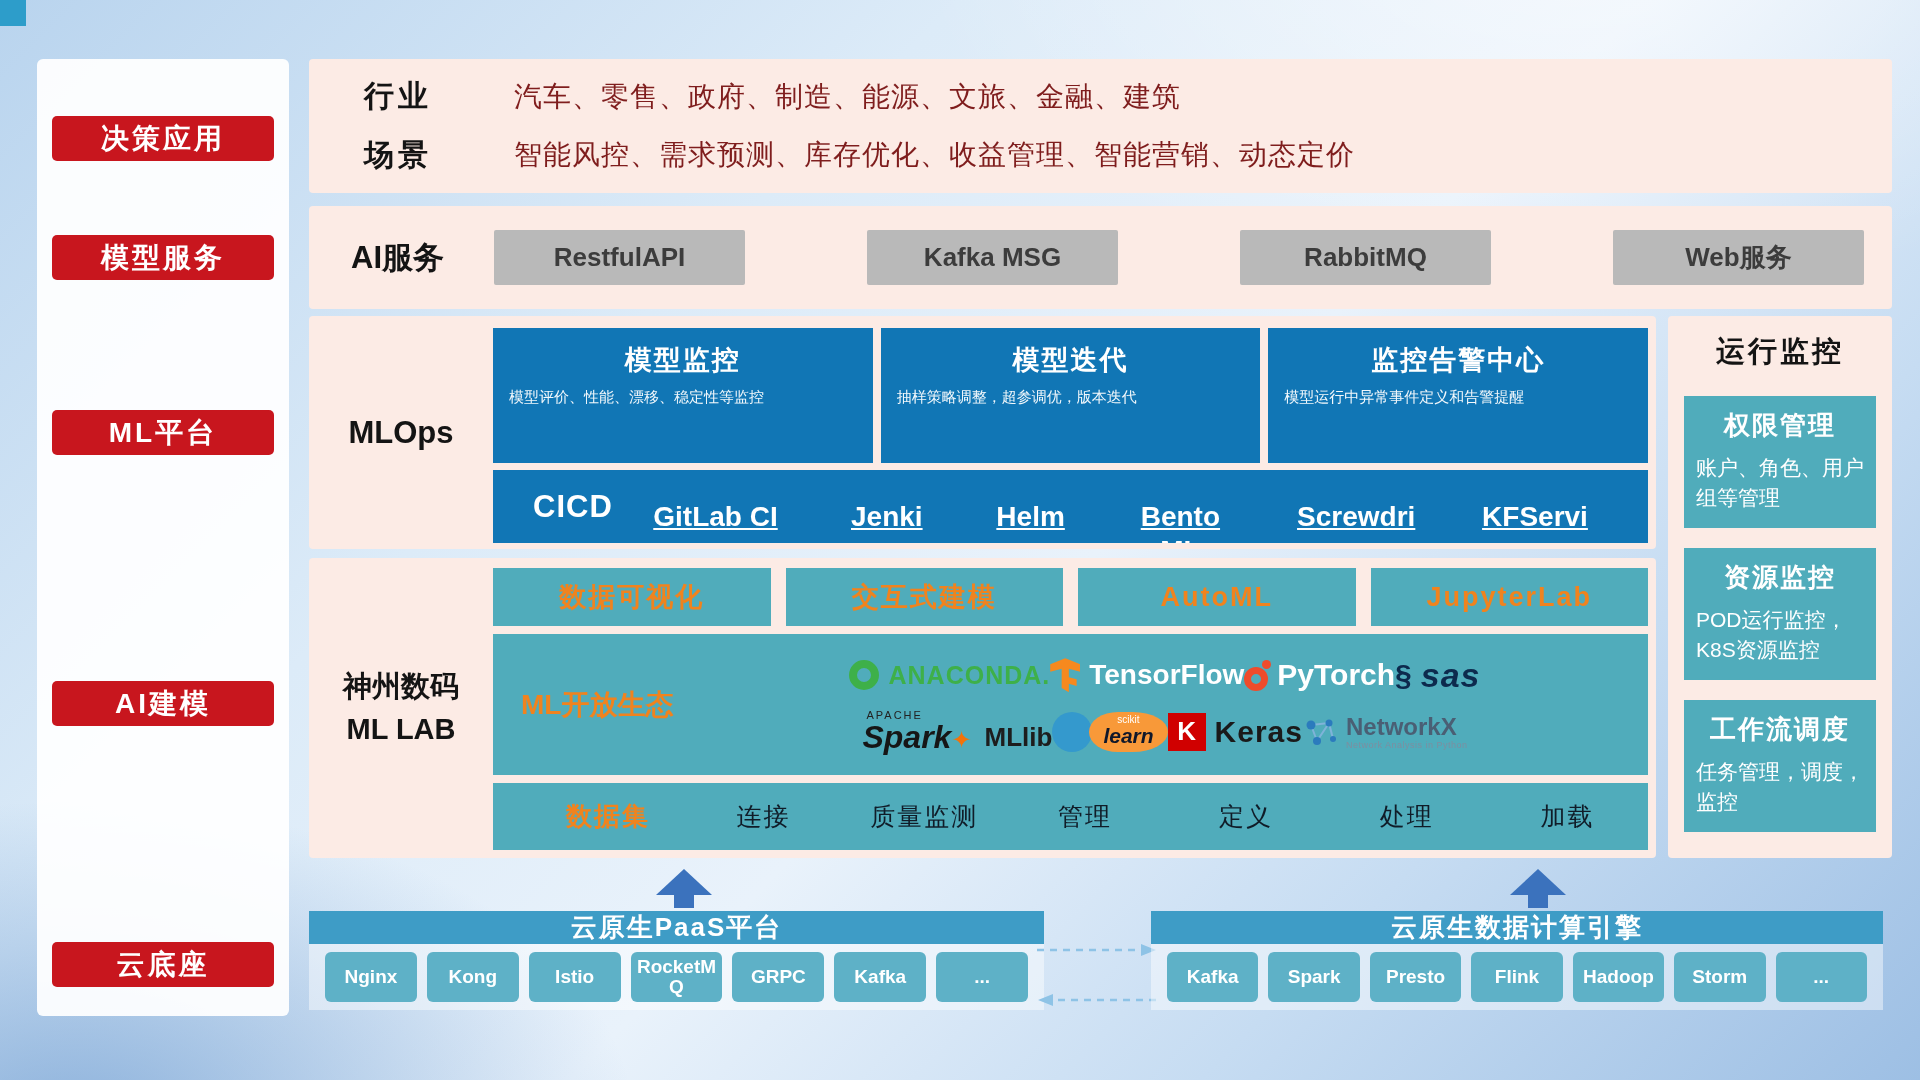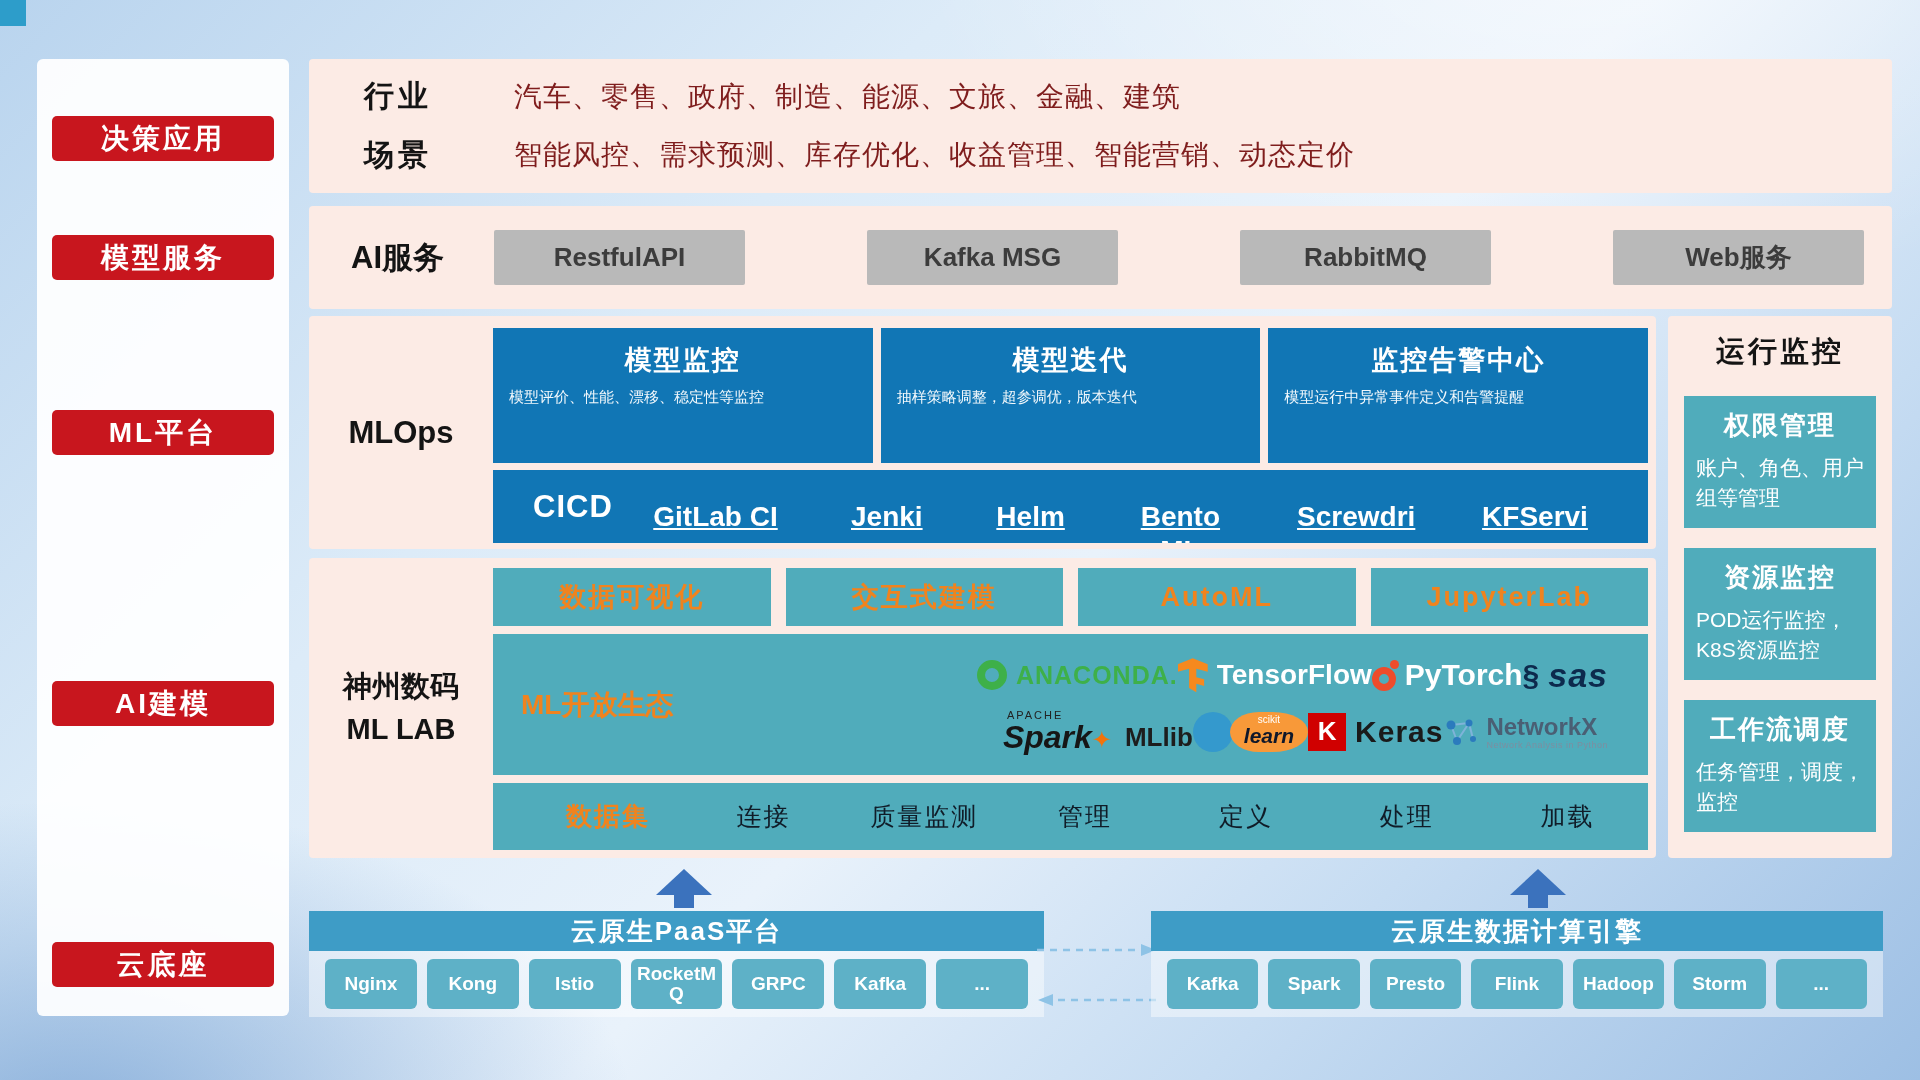--- a/index.html
+++ b/index.html
@@ -67,21 +67,21 @@
 
   
   .mllab { height:300px; display:flex; }
   .mllab-label { width:184px; display:flex; flex-direction:column; align-items:center; justify-content:center; font-size:29px; font-weight:bold; color:#141414; line-height:1.5; }
   .mllab-content { flex:1; padding:10px 8px 8px 0; display:flex; flex-direction:column; gap:8px; }
   .lab-top { height:58px; display:flex; gap:15px; }
   .teal-chip { flex:1; background:var(--c-teal,#50acbb); color:var(--c-orange,#f0831e); font-size:27px; font-weight:bold; display:flex; align-items:center; justify-content:center; letter-spacing:2px; }
   .lab-mid { flex:1; background:var(--c-teal,#50acbb); display:flex; padding:6px 14px; }
   .eco-label { width:175px; margin-left:14px; display:flex; align-items:center; font-size:28px; font-weight:bold; color:var(--c-orange,#f0831e); }
   .eco-rows { flex:1; display:flex; flex-direction:column; justify-content:space-evenly; }
-  .eco-row { display:flex; align-items:center; justify-content:flex-end; padding:0 26px; }
+  .eco-row { display:flex; align-items:center; justify-content:center; padding:0 26px; }
   .logo { display:flex; align-items:center; gap:9px; }
 
   .ana-ring { width:30px; height:30px; border:8px solid #3eb049; border-radius:50%; }
   .ana-text { color:#3eb049; font-size:25px; font-weight:bold; letter-spacing:1px; }
 
   .tf-icon { width:30px; height:34px; background:#f6891e;
     clip-path:polygon(50% 0,100% 18%,100% 40%,62% 31%,62% 56%,88% 62%,88% 82%,62% 75%,62% 100%,38% 88%,38% 31%,0 40%,0 18%); }
   .tf-text { color:#fff; font-size:28px; font-weight:bold; }
 
   .pt-icon { position:relative; width:24px; height:24px; border:7px solid #ee4c2c; border-radius:50%; margin-top:8px; }
@@ -122,21 +122,21 @@
 
   
   .bottom { position:relative; height:170px; margin-top:6px; }
   .arrow-wrap { position:absolute; top:5px; display:flex; flex-direction:column; align-items:center; }
   .arrow-tri { width:0; height:0; border-left:28px solid transparent; border-right:28px solid transparent; border-bottom:26px solid var(--c-arrow,#3b72bd); }
   .arrow-stem { width:20px; height:13px; background:var(--c-arrow,#3b72bd); }
   .a1 { left:347px; } .a2 { left:1201px; }
 
   .bar-group { position:absolute; top:47px; }
   .g1 { left:0; width:735px; } .g2 { left:842px; width:732px; }
-  .bar-header { height:40px; background:var(--c-bar_header,#3e9cc6); color:#fff; font-size:26px; font-weight:bold; display:flex; align-items:center; justify-content:center; letter-spacing:2px; }
+  .bar-header { height:33px; background:var(--c-bar_header,#3e9cc6); color:#fff; font-size:26px; font-weight:bold; display:flex; align-items:center; justify-content:center; letter-spacing:2px; }
   .bar-items { display:flex; gap:10px; padding:8px 16px; background:rgba(255,255,255,.45); }
   .chip { flex:1; height:50px; background:var(--c-chip,#5eb1c7); border-radius:6px; color:#fff; font-size:19px; font-weight:bold; display:flex; align-items:center; justify-content:center; text-align:center; line-height:1.05; word-break:break-all; padding:0 4px; }
 
   .dash-arrows { position:absolute; left:726px; top:80px; }
 </style>
 </head>
 <body>
 
 <div class="stage">
   <div class="corner-square"></div>

